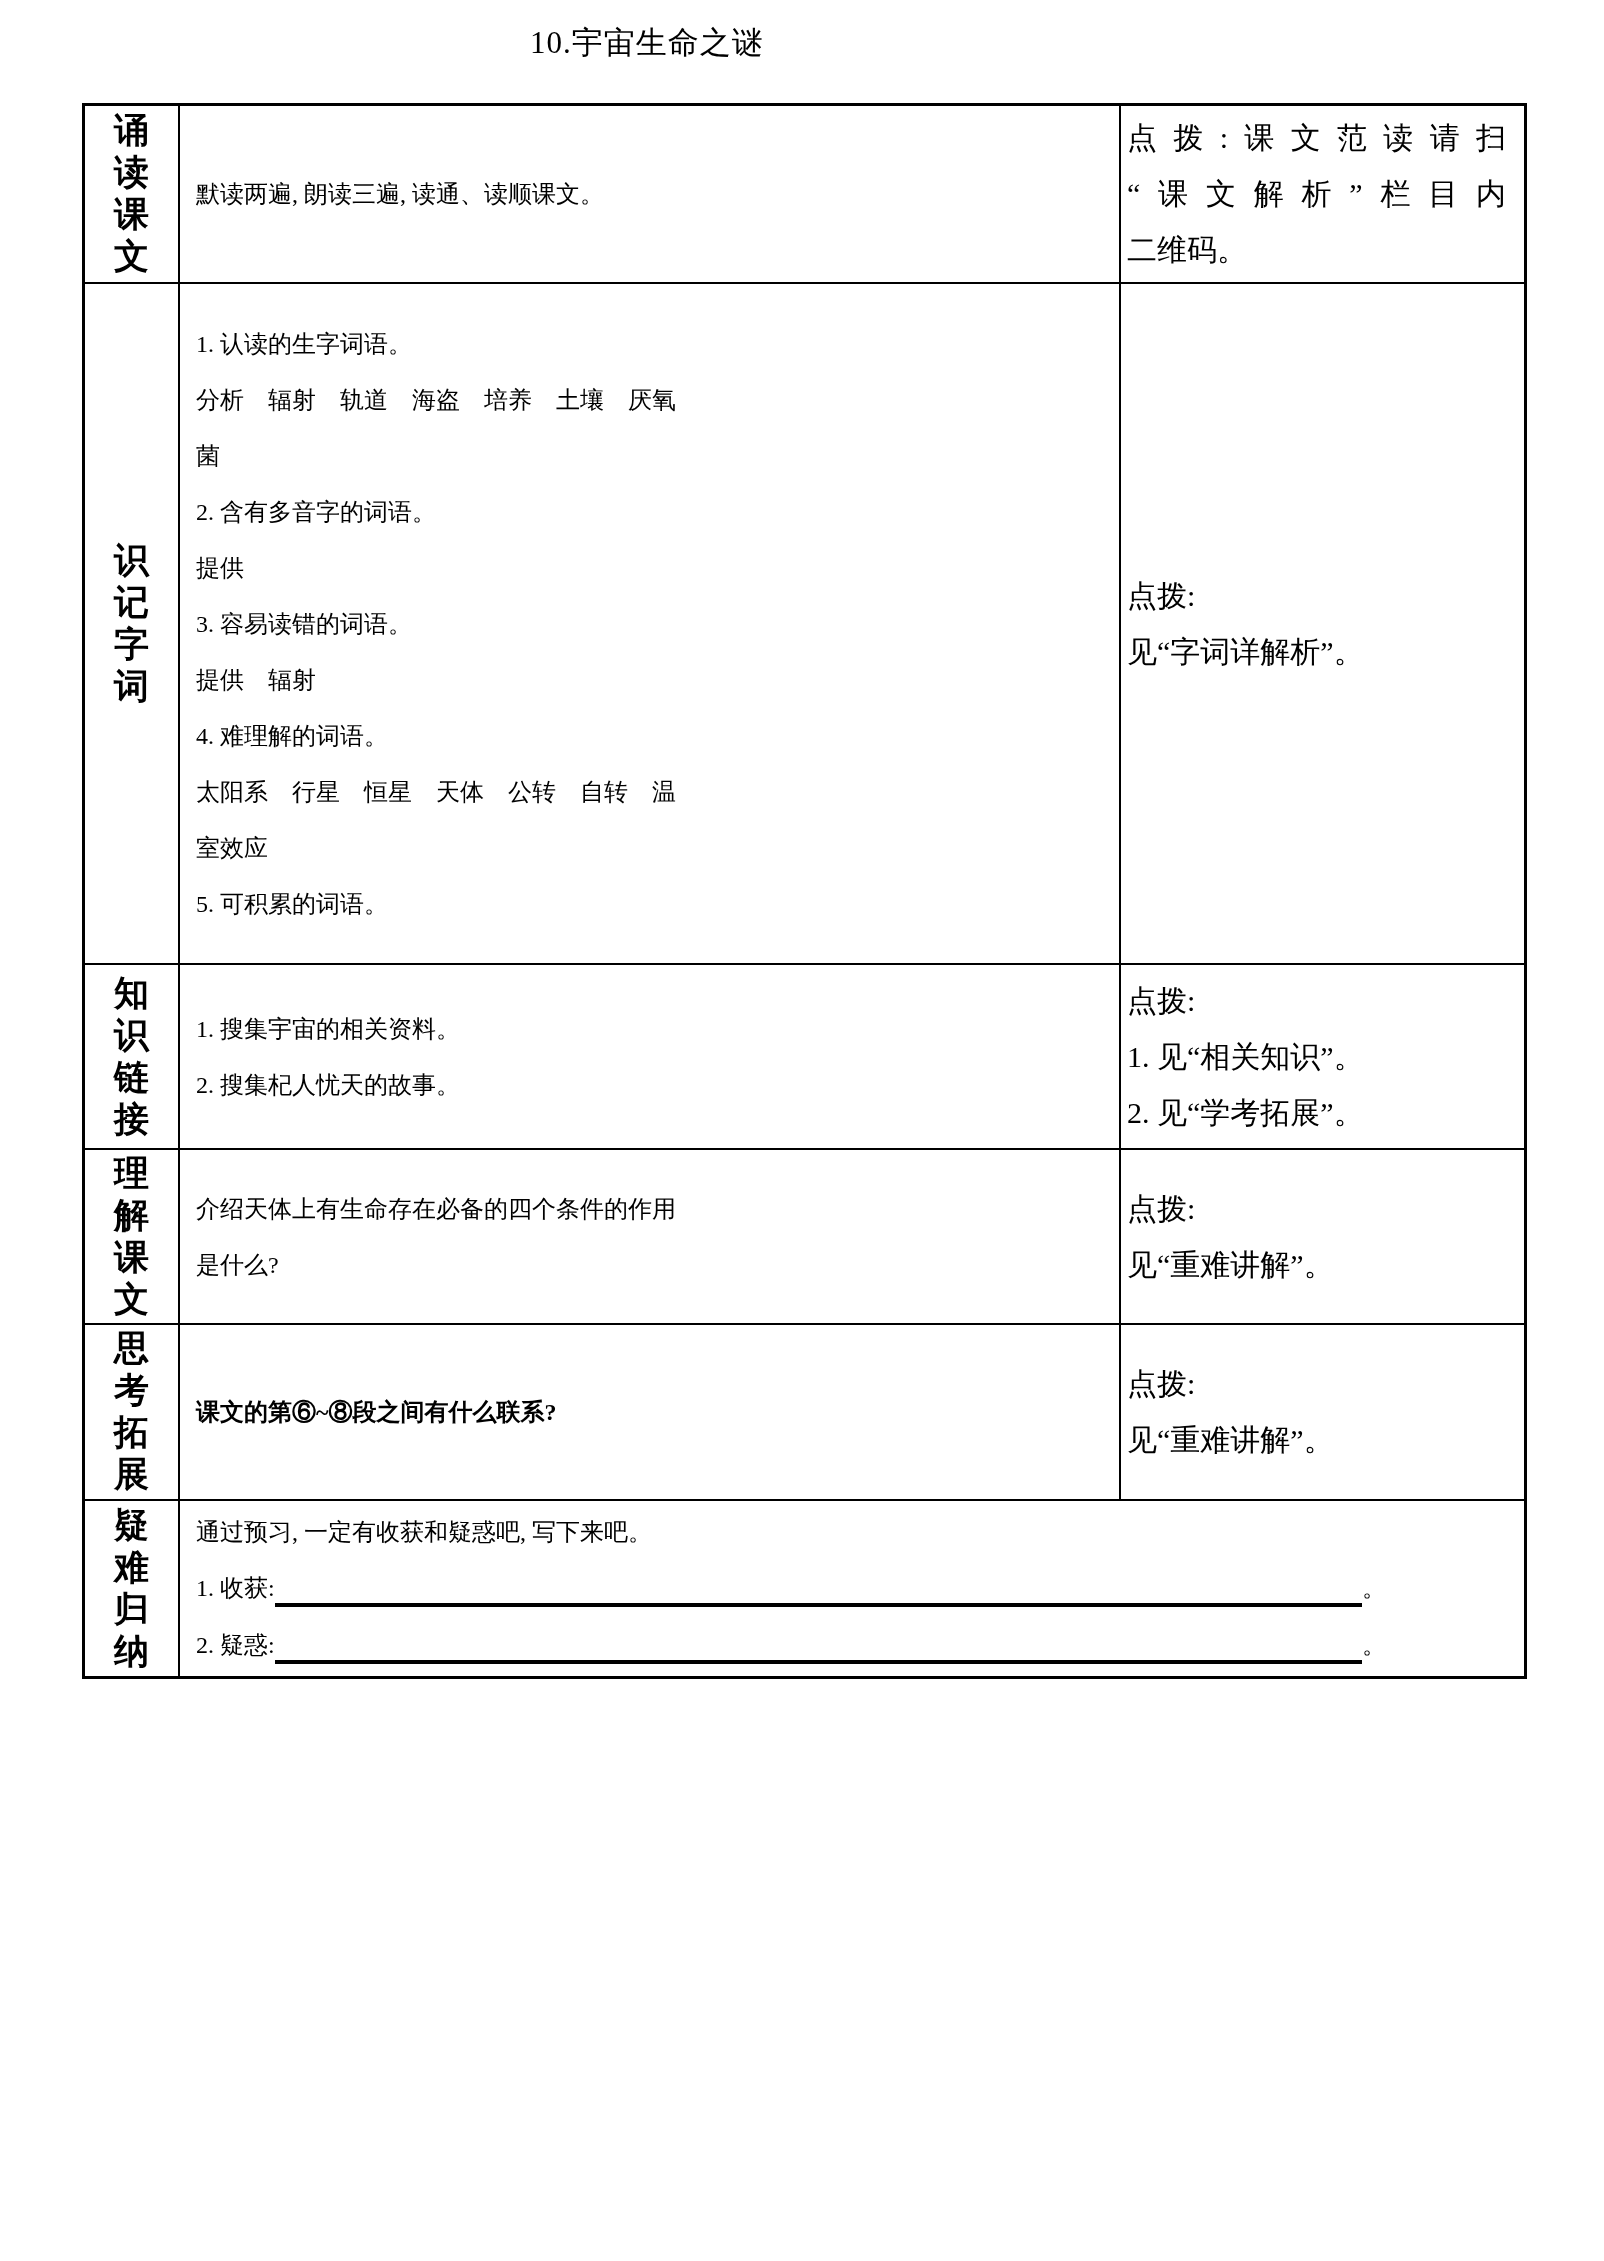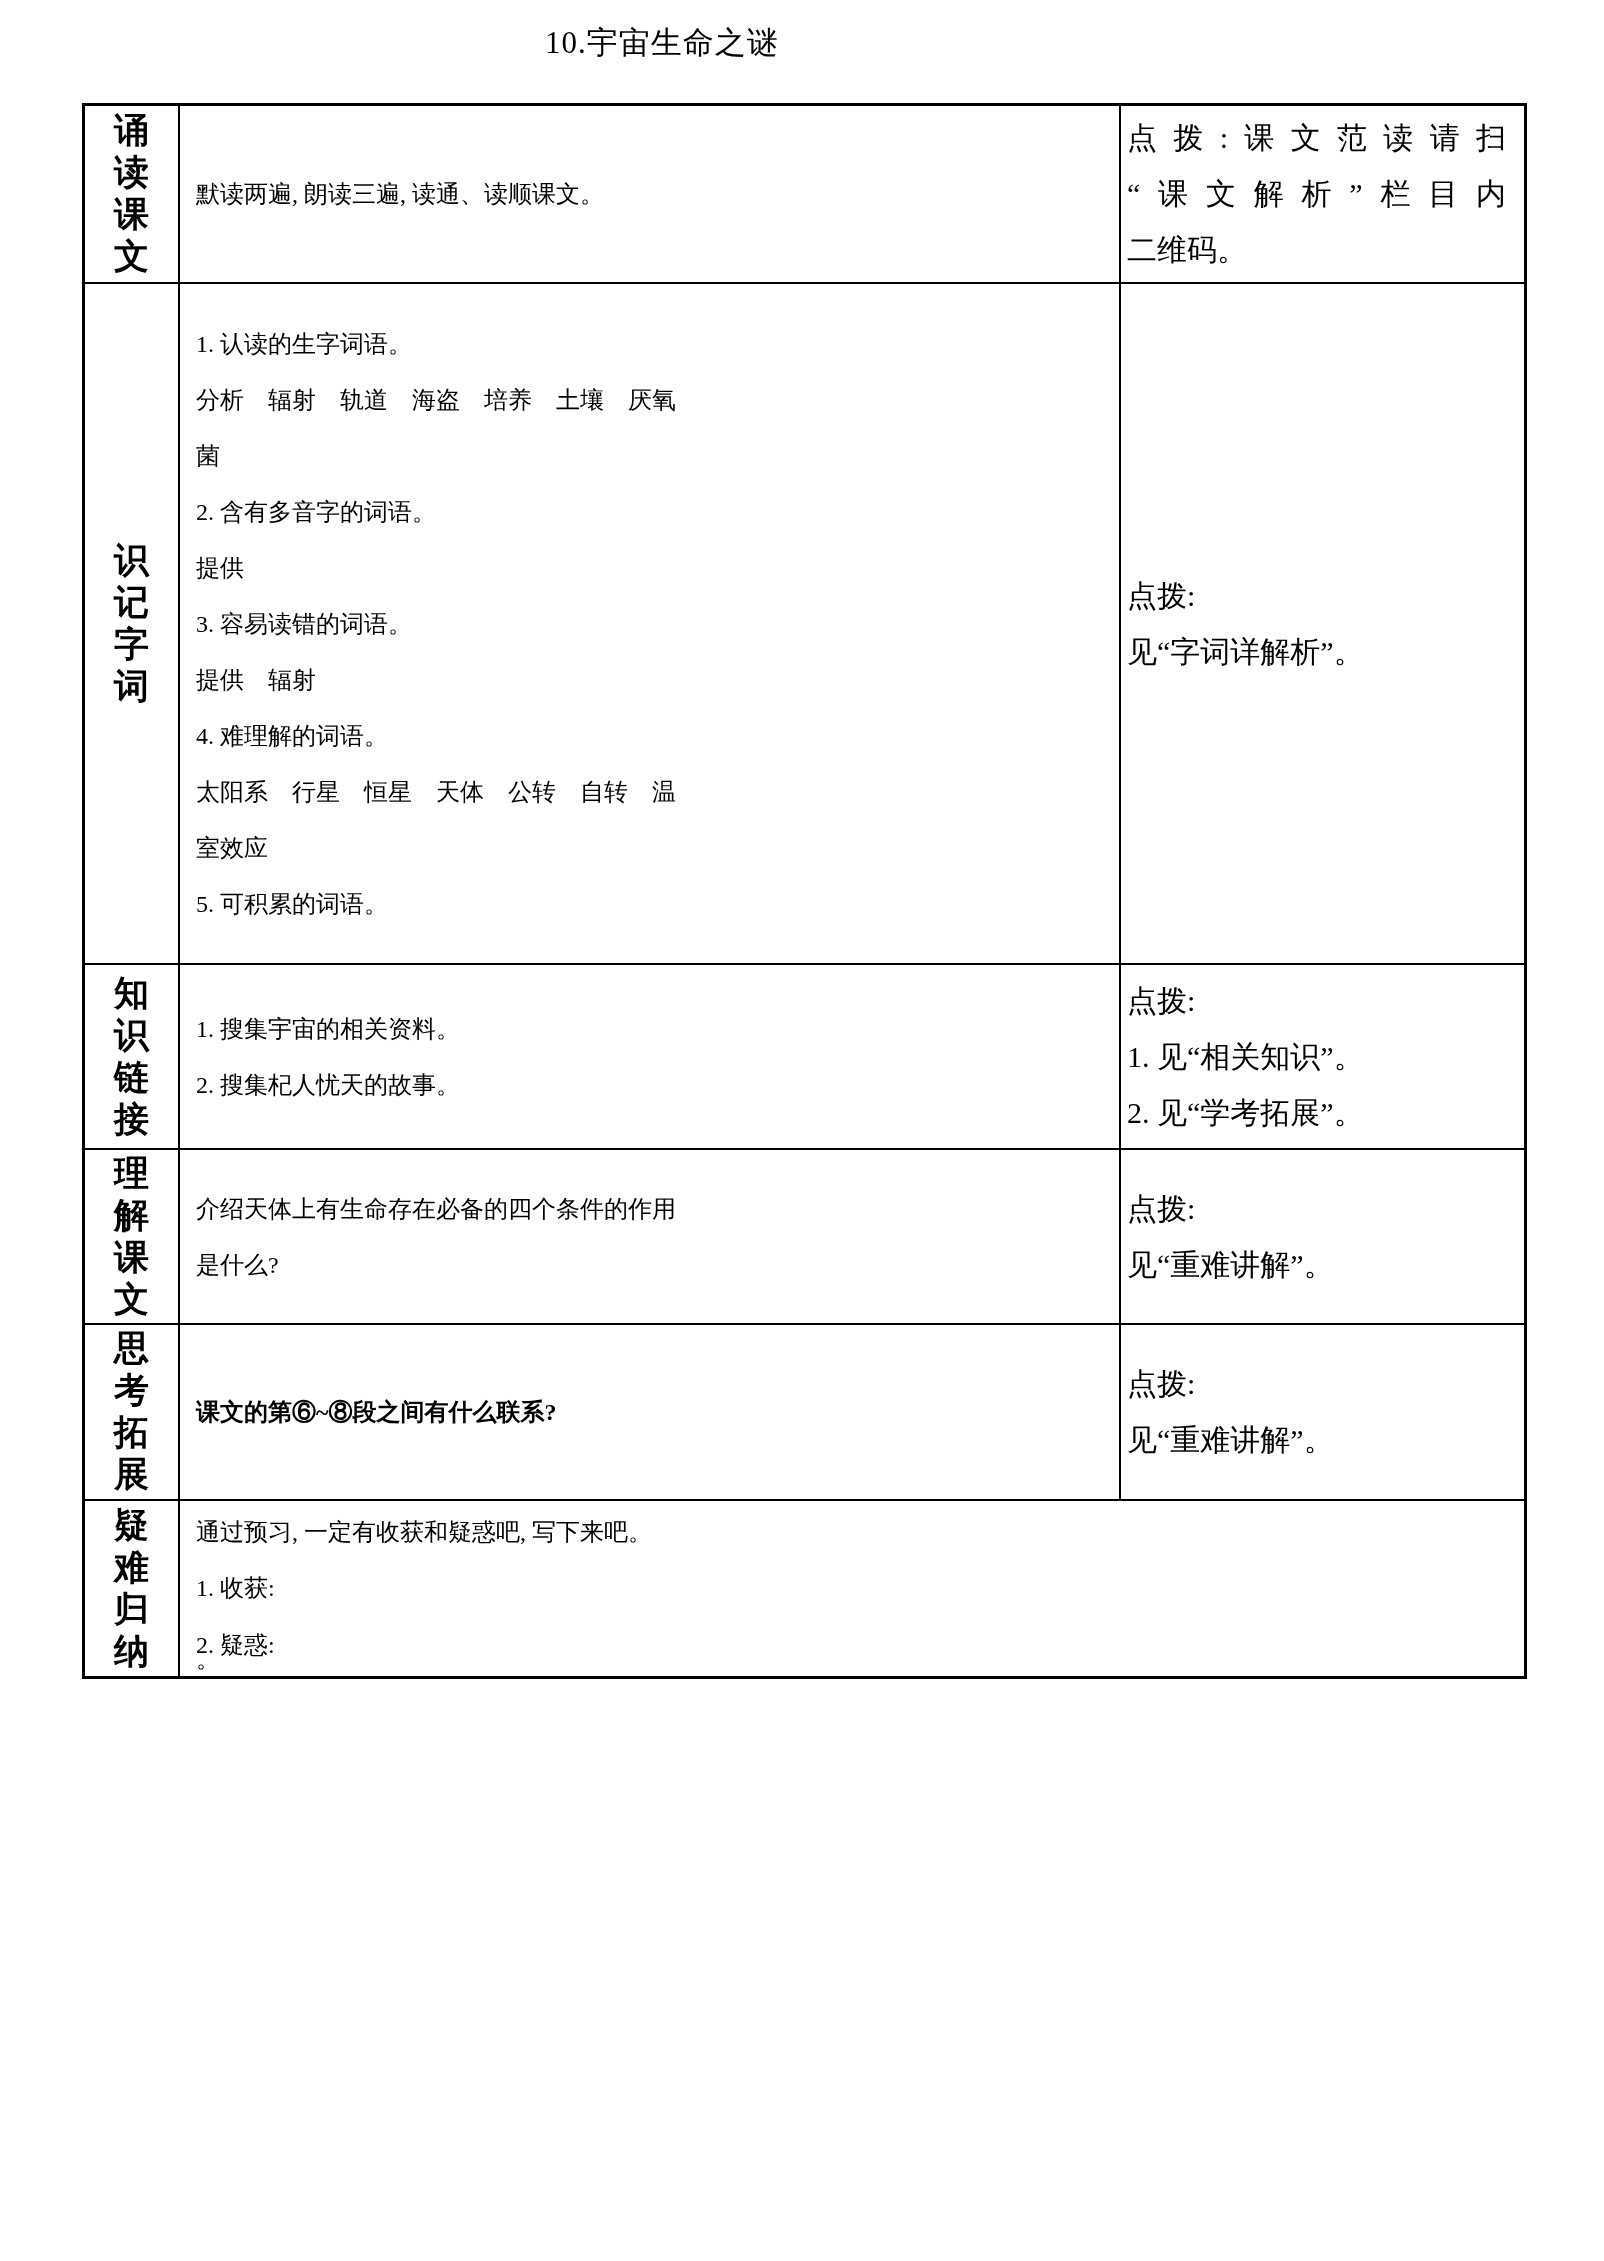--- a/index.html
+++ b/index.html
@@ -1,21 +1,21 @@
 <!DOCTYPE html>
 <html><head>
 <meta charset="utf-8">
 <style>
   html,body{margin:0;padding:0;}
   body{
     width:1604px;height:2261px;position:relative;background:#fff;color:#000;
     font-family:"Liberation Serif","DejaVu Serif",serif;
   }
   .page-title{
-    position:absolute;left:545px;top:24px;font-size:31px;line-height:38px;
+    position:absolute;left:530px;top:24px;font-size:31px;line-height:38px;
     letter-spacing:1px;white-space:nowrap;
   }
   .doc-table{
     position:absolute;left:82px;top:103px;width:1445px;height:1576px;
     box-sizing:border-box;border:3px solid #000;
     display:grid;grid-template-columns:95px 941px 1fr;
     grid-template-rows:178px 681px 185px 175px 176px 1fr;
   }
   .cell{
     box-sizing:border-box;border-right:2px solid #000;border-bottom:2px solid #000;
@@ -25,21 +25,21 @@
   .cell.last-row{border-bottom:none;}
   .header-cell{align-items:center;}
   .header-char{
     display:block;font-size:35px;font-weight:bold;line-height:42px;text-align:center;
   }
   .content-cell{padding-left:16px;padding-right:8px;}
   .content-line{font-size:24px;line-height:56px;white-space:nowrap;}
   .pointer-cell{padding-left:6px;padding-right:18px;}
   .pointer-line{font-size:30px;line-height:56px;white-space:nowrap;}
   .row-0 .pointer-line.stretch{text-align-last:justify;text-justify:inter-character;white-space:normal;}
-  .blank-row{display:flex;height:57px;line-height:57px;padding-right:130px;flex-direction:column;}
+  .blank-row{display:flex;height:57px;line-height:57px;padding-right:130px;}
   .blank-label{white-space:nowrap;}
   .blank-fill{flex:1;align-self:flex-end;height:0;border-bottom:4px solid #000;margin-bottom:10px;}
   .blank-suffix{white-space:nowrap;}
 </style>
 </head>
 <body>
 
 <div class="page-title">10.宇宙生命之谜</div>
 
 <div class="doc-table">

